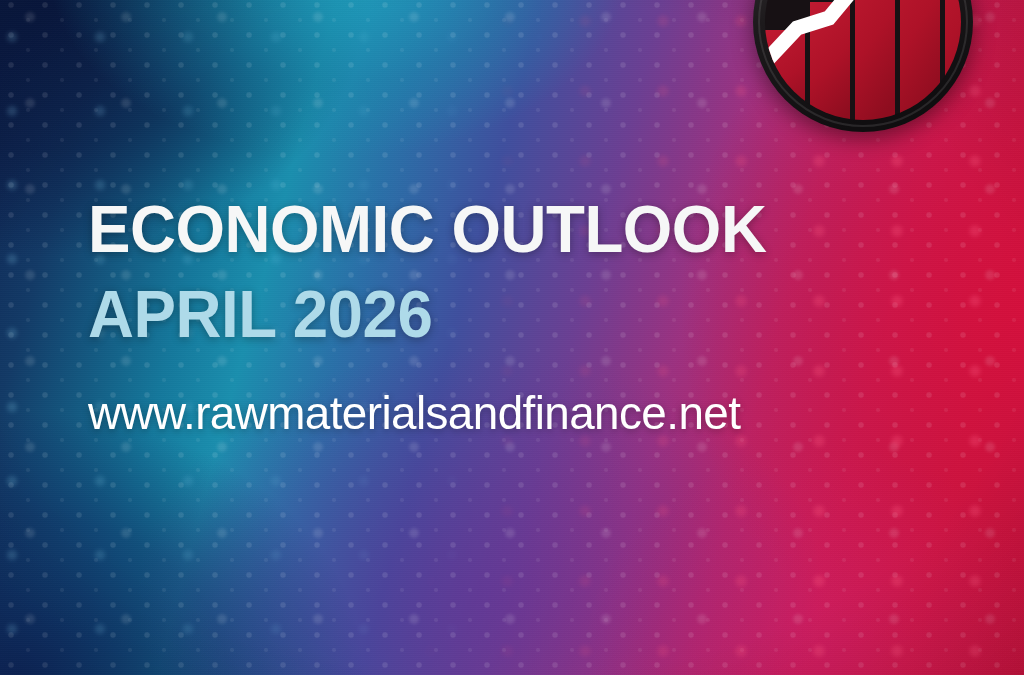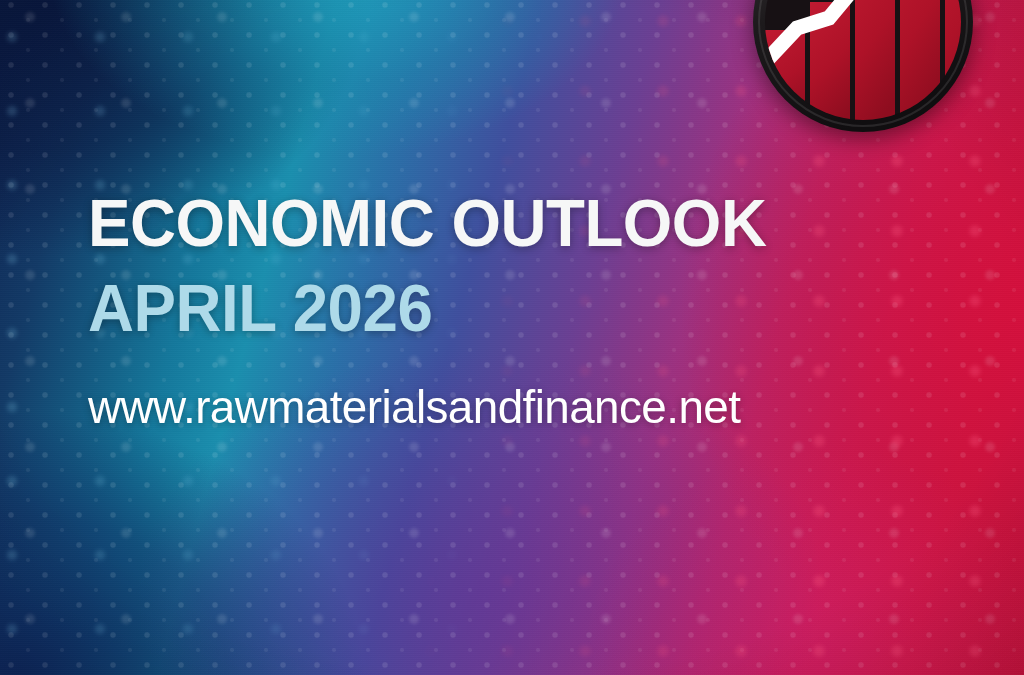--- a/index.html
+++ b/index.html
@@ -122,21 +122,21 @@
 
   .vignette {
     position:absolute; inset:0;
     background:radial-gradient(ellipse 96% 96% at 50% 50%,
       rgba(0,0,0,0) 52%, rgba(0,0,0,0.22) 100%);
   }
 
   
   .text-block {
     position:absolute;
-    left:88px; top:180px;
+    left:88px; top:186px;
     z-index:6;
   }
 
   .headline {
     font-family:"Liberation Sans", sans-serif;
     font-weight:bold;
     font-size:67px;
     line-height:85px;
     letter-spacing:-0.5px;
     white-space:nowrap;

